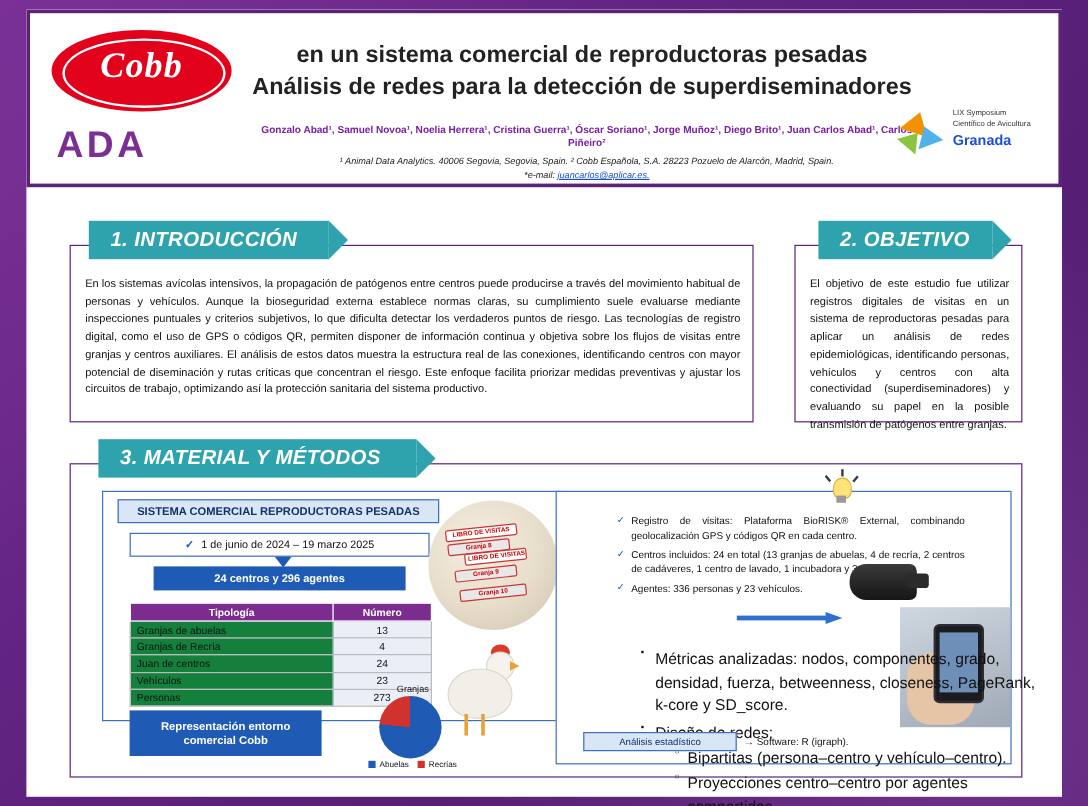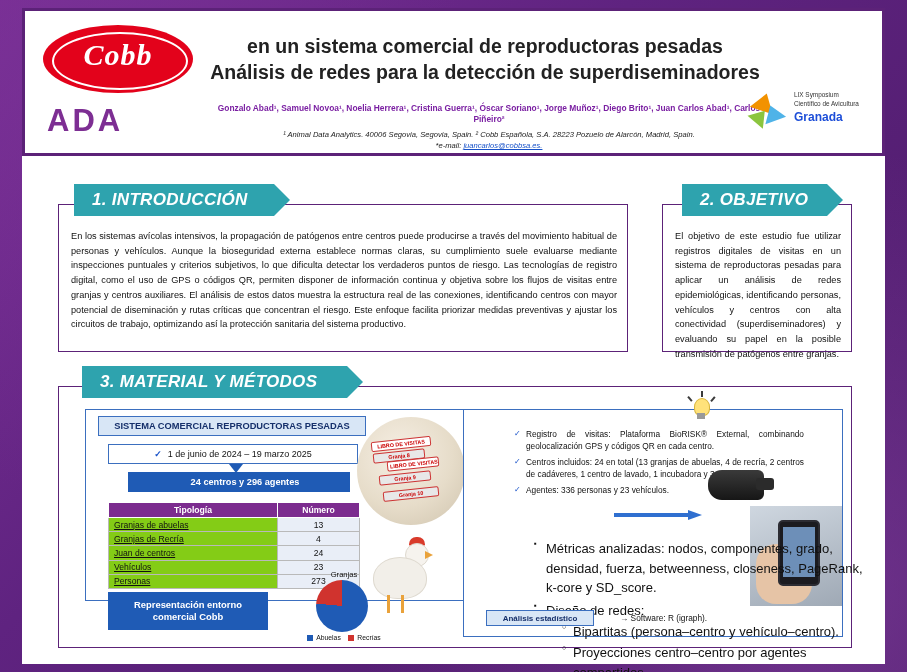--- a/index.html
+++ b/index.html
@@ -124,40 +124,40 @@
     position:absolute;left:22px;top:34px;width:250px;height:20px;
     border:1.5px solid #3b6fbf;box-sizing:border-box;
     display:flex;align-items:center;justify-content:center;gap:6px;
     font-size:9px;color:#111;
   }
   #date-box .tick{color:#1550c8;font-weight:bold;}
   #agents-box{
     position:absolute;left:42px;top:62px;width:210px;height:20px;
     background:#1f5bb5;color:#ffffff;
     display:flex;align-items:center;justify-content:center;
-    font-size:9.2px;font-weight:bold;padding-left:12px;
+    font-size:9.2px;font-weight:bold;
   }
   #arrow-down{
     position:absolute;left:143px;top:54px;width:0;height:0;
     border-left:7px solid transparent;border-right:7px solid transparent;
     border-top:9px solid #1f5bb5;
   }
   table.tipo{
     position:absolute;left:22px;top:92px;width:252px;border-collapse:collapse;
     font-size:8.6px;
   }
   table.tipo th{
     background:#7c2c8f;color:#ffffff;font-weight:bold;font-size:8.6px;
     border:1px solid #ffffff;padding:2px 4px;text-align:center;
   }
   table.tipo td{
     border:1px solid #b9b9b9;padding:1.6px 5px;color:#111;
   }
   table.tipo td.num{text-align:center;background:#e9eef7;}
-  table.tipo td.lab{background:#84cc16;text-decoration:underline;}
+  table.tipo td.lab{background:#15803d;}
   #repr-box{
     position:absolute;left:22px;top:182px;width:160px;height:38px;
     background:#1f5bb5;color:#ffffff;
     display:flex;align-items:center;justify-content:center;text-align:center;
     font-size:9.4px;font-weight:bold;line-height:1.25;
   }
   
   #pie-wrap{position:absolute;left:198px;top:160px;width:120px;height:66px;}
   #pie-title{position:absolute;left:0;top:0;width:120px;text-align:center;font-size:7.6px;color:#111;}
   #pie{
@@ -222,24 +222,24 @@
   .rlist2 > li:before{content:"\25AA";position:absolute;left:0;top:-1px;color:#111;font-size:8px;}
   .sublist{margin:2px 0 0 0;padding-left:16px;}
   .sublist li{list-style:none;position:relative;padding-left:11px;margin-bottom:1.5px;}
   .sublist li:before{content:"\25CB";position:absolute;left:0;top:0;color:#111;font-size:7px;}
   #blue-arrow{
     position:absolute;left:150px;top:100px;width:92px;height:10px;
   }
   #blue-arrow .shaft{position:absolute;left:0;top:3px;width:76px;height:4px;background:#2f6fd0;}
   #blue-arrow .head{position:absolute;left:74px;top:0;width:0;height:0;border-top:5px solid transparent;border-bottom:5px solid transparent;border-left:14px solid #2f6fd0;}
   #stat-box{
-    position:absolute;left:22px;top:200px;width:108px;height:16px;
+    position:absolute;left:22px;top:200px;width:128px;height:16px;
     background:#d8e6f6;border:1px solid #3b6fbf;box-sizing:border-box;
     display:flex;align-items:center;justify-content:center;
-    font-size:8px;font-weight:bold;color:#16306b;
+    font-size:8px;font-weight:normal;color:#16306b;
   }
   #stat-soft{
     position:absolute;left:156px;top:200px;font-size:8.3px;color:#111;line-height:16px;
   }
   #bulb{
     position:absolute;left:222px;top:-18px;width:30px;height:34px;
   }
   #bulb .glass{position:absolute;left:8px;top:6px;width:14px;height:16px;border-radius:50% 50% 40% 40%;background:#ffe27a;border:1px solid #d8b53c;}
   #bulb .base{position:absolute;left:11px;top:21px;width:8px;height:6px;background:#999;}
   #bulb .ray{position:absolute;background:#3b3b3b;width:1.5px;height:6px;}
@@ -294,21 +294,21 @@
     <div class="title">
       <div>en un sistema comercial de reproductoras pesadas</div>
       <div>Análisis de redes para la detección de superdiseminadores</div>
     </div>
 
     <div class="authors">Gonzalo Abad¹, Samuel Novoa¹, Noelia Herrera¹, Cristina Guerra¹, Óscar Soriano¹, Jorge Muñoz¹, Diego Brito¹, Juan Carlos Abad¹, Carlos Piñeiro²</div>
 
     <div class="affil">
       <div>¹ Animal Data Analytics. 40006 Segovia, Segovia, Spain. ² Cobb Española, S.A. 28223 Pozuelo de Alarcón, Madrid, Spain.</div>
       <div>
-        <span>*e-mail: </span><a class="mail" href="#">juancarlos@cobbsa.es.</a>
+        <span>*e-mail: </span><a class="mail" href="#">juancarlos@aplicar.es.</a>
       </div>
     </div>
 
     <div class="logo-symp">
       <div class="bird">
         <div class="b1"></div>
           <div class="b2"></div>
           <div class="b3"></div>
       </div>
       <div class="l1">LIX Symposium</div>

